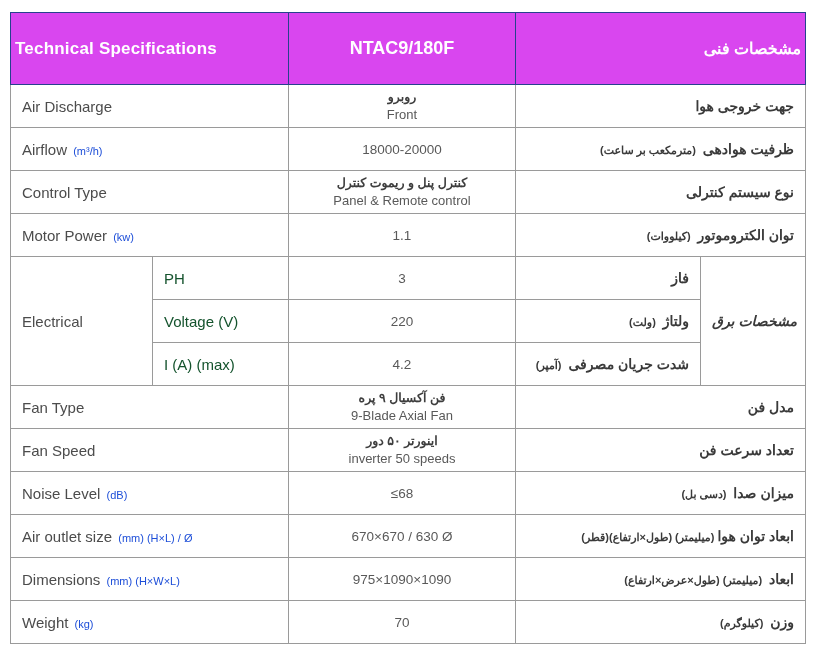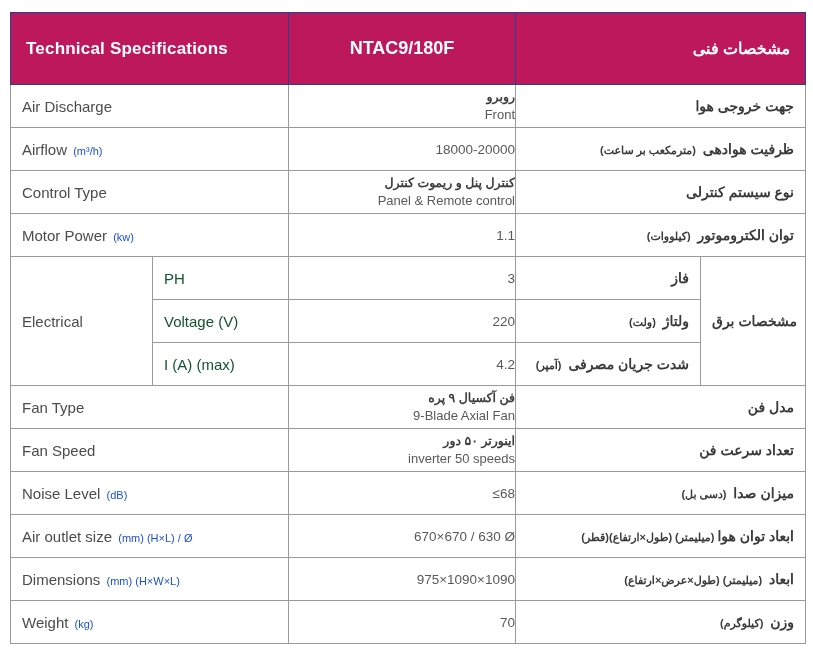--- a/index.html
+++ b/index.html
@@ -11,26 +11,26 @@
   }
   table.spec{
     border-collapse:collapse;
     table-layout:fixed;
     width:795px;
     margin:12px 8px 10px 10px;
   }
   
   tr.hdr{ height:72px; }
   tr.hdr th{
-    background:#be185d;
+    background:#d946ef;
     color:#ffffff;
     border:1px solid #27418e;
     font-weight:700;
     vertical-align:middle;
-    padding:15px;
+    padding:4px;
   }
   th.th-left{
     text-align:left;
     font-size:17px;
     padding-left:13px;
     letter-spacing:.2px;
   }
   th.th-model{
     text-align:center;
     font-size:18px;
@@ -69,21 +69,21 @@
     font-size:15px;
   }
   td.grp-en{
     text-align:left;
     padding-left:11px;
     color:#4c4c4c;
     font-size:15px;
     margin-top:48px;
   }
   td.val{
-    text-align:right;
+    text-align:center;
     color:#595959;
     font-size:13.5px;
   }
   td.val .vfa{
     font-weight:700;
     font-size:12.5px;
     color:#3e3e3e;
     direction:rtl;
     line-height:1.35;
   }
@@ -96,20 +96,21 @@
     direction:rtl;
     text-align:right;
     padding-right:11px;
     color:#3a3a3a;
     font-weight:700;
     font-size:14px;
   }
   td.grp-fa{
     text-align:right;
     padding-right:8px;
+    font-style:italic;
   }
   td.lbl-fa .unit{
     font-size:11px;
     font-weight:700;
     color:#3a3a3a;
     margin-right:3px;
   }
 </style>
 </head>
 <body>

